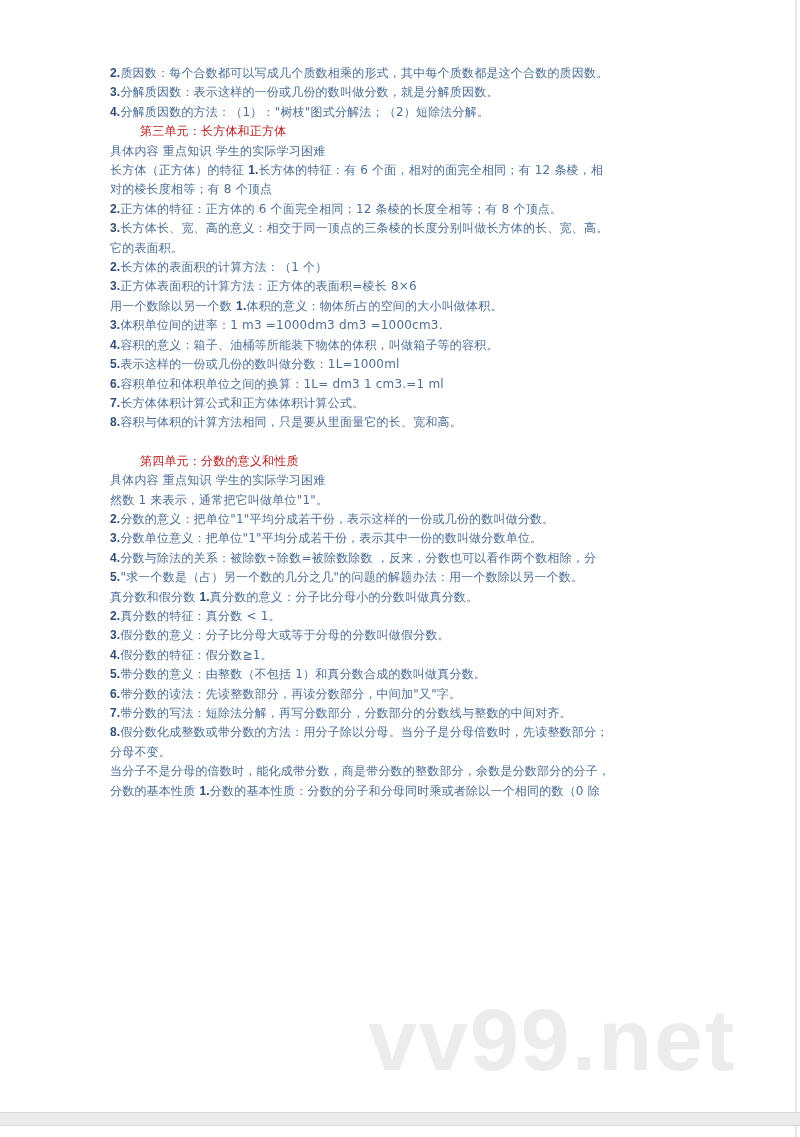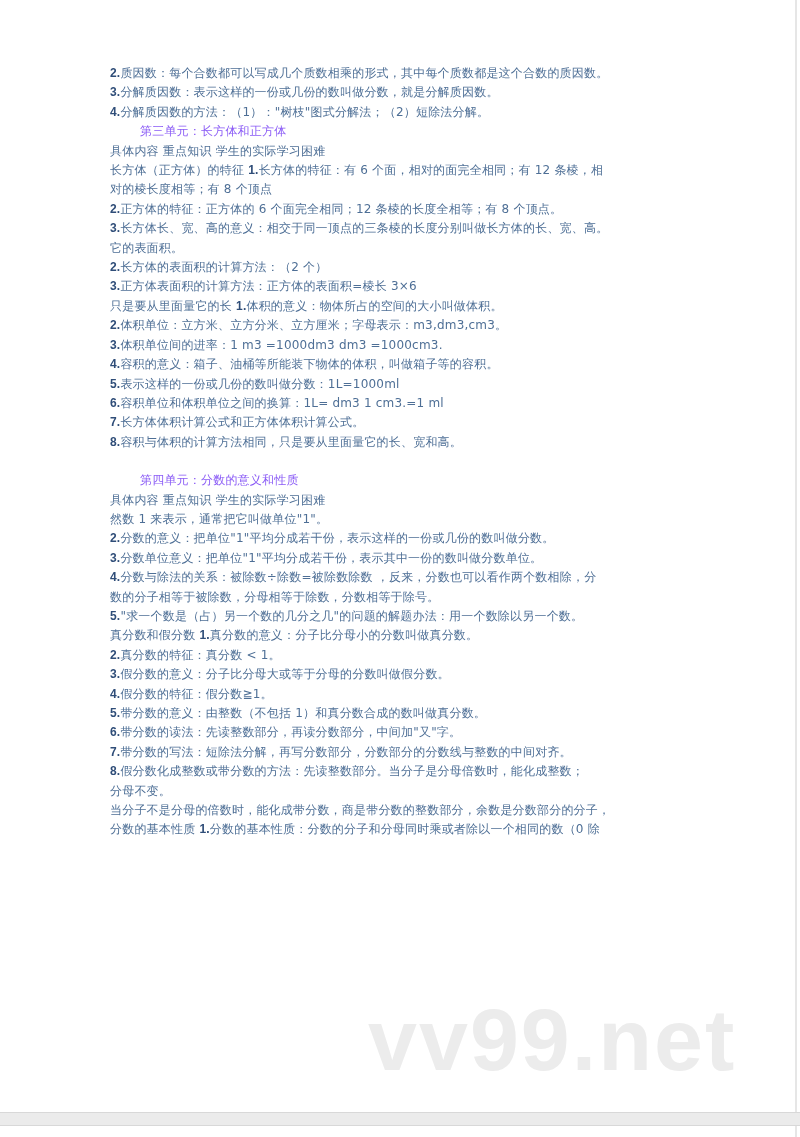--- a/index.html
+++ b/index.html
@@ -12,21 +12,21 @@
     background: #ffffff; border-right: 2px solid #e6e6e6;
   }
   .content {
     position: absolute; left: 110px; top: 64px; width: 590px;
   }
   .line {
     font-size: 12px; line-height: 19.4px; color: #4e6f96; white-space: nowrap;
     letter-spacing: 0.2px;
   }
   .line .num { color: #2f4d78; font-family: "Liberation Sans", sans-serif; font-weight: bold; }
-  .heading { padding-left: 30px; color: #8b5cf6; }
+  .heading { padding-left: 30px; color: #b91c1c; }
   .gap { height: 19px; }
   .watermark {
     position: absolute; left: 368px; top: 996px; font-family: "Liberation Sans", sans-serif;
     font-weight: bold; font-size: 88px; color: #ececec; letter-spacing: 2px; line-height: 1;
   }
   .band {
     position: absolute; left: 0; top: 1112px; width: 800px; height: 12px;
     background: #ebebeb; border-top: 1px solid #d8d8d8; border-bottom: 1px solid #d8d8d8;
   }
   .next-page { position: absolute; left: 0; top: 1126px; width: 795px; height: 11px; background: #fff; border-right: 2px solid #e6e6e6; }
@@ -41,50 +41,48 @@
     <div class="line"><span class="num">4.</span><span>分解质因数的方法：（1）："树枝"图式分解法；（2）短除法分解。</span></div>
 
     <div class="line heading">第三单元：长方体和正方体</div>
     <div class="line">具体内容 重点知识 学生的实际学习困难</div>
     <div id="unit3-lines">
         <div class="line"><span>长方体（正方体）的特征 </span><span class="num">1.</span><span>长方体的特征：有 6 个面，相对的面完全相同；有 12 条棱，相</span></div>
         <div class="line"><span></span><span class="num"></span><span>对的棱长度相等；有 8 个顶点</span></div>
         <div class="line"><span></span><span class="num">2.</span><span>正方体的特征：正方体的 6 个面完全相同；12 条棱的长度全相等；有 8 个顶点。</span></div>
         <div class="line"><span></span><span class="num">3.</span><span>长方体长、宽、高的意义：相交于同一顶点的三条棱的长度分别叫做长方体的长、宽、高。</span></div>
         <div class="line"><span></span><span class="num"></span><span>它的表面积。</span></div>
-        <div class="line"><span></span><span class="num">2.</span><span>长方体的表面积的计算方法：（2 个）</span></div>
-        <div class="line"><span></span><span class="num">3.</span><span>正方体表面积的计算方法：正方体的表面积=棱长 3×6</span></div>
-        <div class="line"><span>只是要从里面量它的长 </span><span class="num">1.</span><span>体积的意义：物体所占的空间的大小叫做体积。</span></div>
-        <div class="line"><span></span><span class="num">2.</span><span>体积单位：立方米、立方分米、立方厘米；字母表示：m3,dm3,cm3。</span></div>
+        <div class="line"><span></span><span class="num">2.</span><span>长方体的表面积的计算方法：（1 个）</span></div>
+        <div class="line"><span></span><span class="num">3.</span><span>正方体表面积的计算方法：正方体的表面积=棱长 8×6</span></div>
+        <div class="line"><span>用一个数除以另一个数 </span><span class="num">1.</span><span>体积的意义：物体所占的空间的大小叫做体积。</span></div>
         <div class="line"><span></span><span class="num">3.</span><span>体积单位间的进率：1 m3 =1000dm3    dm3   =1000cm3.</span></div>
         <div class="line"><span></span><span class="num">4.</span><span>容积的意义：箱子、油桶等所能装下物体的体积，叫做箱子等的容积。</span></div>
         <div class="line"><span></span><span class="num">5.</span><span>表示这样的一份或几份的数叫做分数：1L=1000ml</span></div>
         <div class="line"><span></span><span class="num">6.</span><span>容积单位和体积单位之间的换算：1L= dm3    1 cm3.=1 ml</span></div>
         <div class="line"><span></span><span class="num">7.</span><span>长方体体积计算公式和正方体体积计算公式。</span></div>
         <div class="line"><span></span><span class="num">8.</span><span>容积与体积的计算方法相同，只是要从里面量它的长、宽和高。</span></div>
       </div>
 
     <div class="gap"></div>
     <div class="line heading">第四单元：分数的意义和性质</div>
     <div class="line">具体内容 重点知识 学生的实际学习困难</div>
     <div id="unit4-lines">
         <div class="line"><span></span><span class="num"></span><span>然数 1 来表示，通常把它叫做单位"1"。</span></div>
         <div class="line"><span></span><span class="num">2.</span><span>分数的意义：把单位"1"平均分成若干份，表示这样的一份或几份的数叫做分数。</span></div>
         <div class="line"><span></span><span class="num">3.</span><span>分数单位意义：把单位"1"平均分成若干份，表示其中一份的数叫做分数单位。</span></div>
         <div class="line"><span></span><span class="num">4.</span><span>分数与除法的关系：被除数÷除数=被除数除数 ，反来，分数也可以看作两个数相除，分</span></div>
-        <div class="line"><span></span><span class="num"></span><span>数的分子相等于被除数，分母相等于除数，分数相等于除号。</span></div>
         <div class="line"><span></span><span class="num">5.</span><span>"求一个数是（占）另一个数的几分之几"的问题的解题办法：用一个数除以另一个数。</span></div>
         <div class="line"><span>真分数和假分数 </span><span class="num">1.</span><span>真分数的意义：分子比分母小的分数叫做真分数。</span></div>
         <div class="line"><span></span><span class="num">2.</span><span>真分数的特征：真分数 &lt; 1。</span></div>
         <div class="line"><span></span><span class="num">3.</span><span>假分数的意义：分子比分母大或等于分母的分数叫做假分数。</span></div>
         <div class="line"><span></span><span class="num">4.</span><span>假分数的特征：假分数≧1。</span></div>
         <div class="line"><span></span><span class="num">5.</span><span>带分数的意义：由整数（不包括 1）和真分数合成的数叫做真分数。</span></div>
         <div class="line"><span></span><span class="num">6.</span><span>带分数的读法：先读整数部分，再读分数部分，中间加"又"字。</span></div>
         <div class="line"><span></span><span class="num">7.</span><span>带分数的写法：短除法分解，再写分数部分，分数部分的分数线与整数的中间对齐。</span></div>
-        <div class="line"><span></span><span class="num">8.</span><span>假分数化成整数或带分数的方法：先读整数部分。当分子是分母倍数时，能化成整数；</span></div>
+        <div class="line"><span></span><span class="num">8.</span><span>假分数化成整数或带分数的方法：用分子除以分母。当分子是分母倍数时，先读整数部分；</span></div>
         <div class="line"><span></span><span class="num"></span><span>分母不变。</span></div>
         <div class="line"><span></span><span class="num"></span><span>当分子不是分母的倍数时，能化成带分数，商是带分数的整数部分，余数是分数部分的分子，</span></div>
         <div class="line"><span>分数的基本性质 </span><span class="num">1.</span><span>分数的基本性质：分数的分子和分母同时乘或者除以一个相同的数（0 除</span></div>
       </div>
   </div>
   <div class="watermark">vv99.net</div>
 </div>
 <div class="band"></div>
 <div class="next-page"></div>
 

